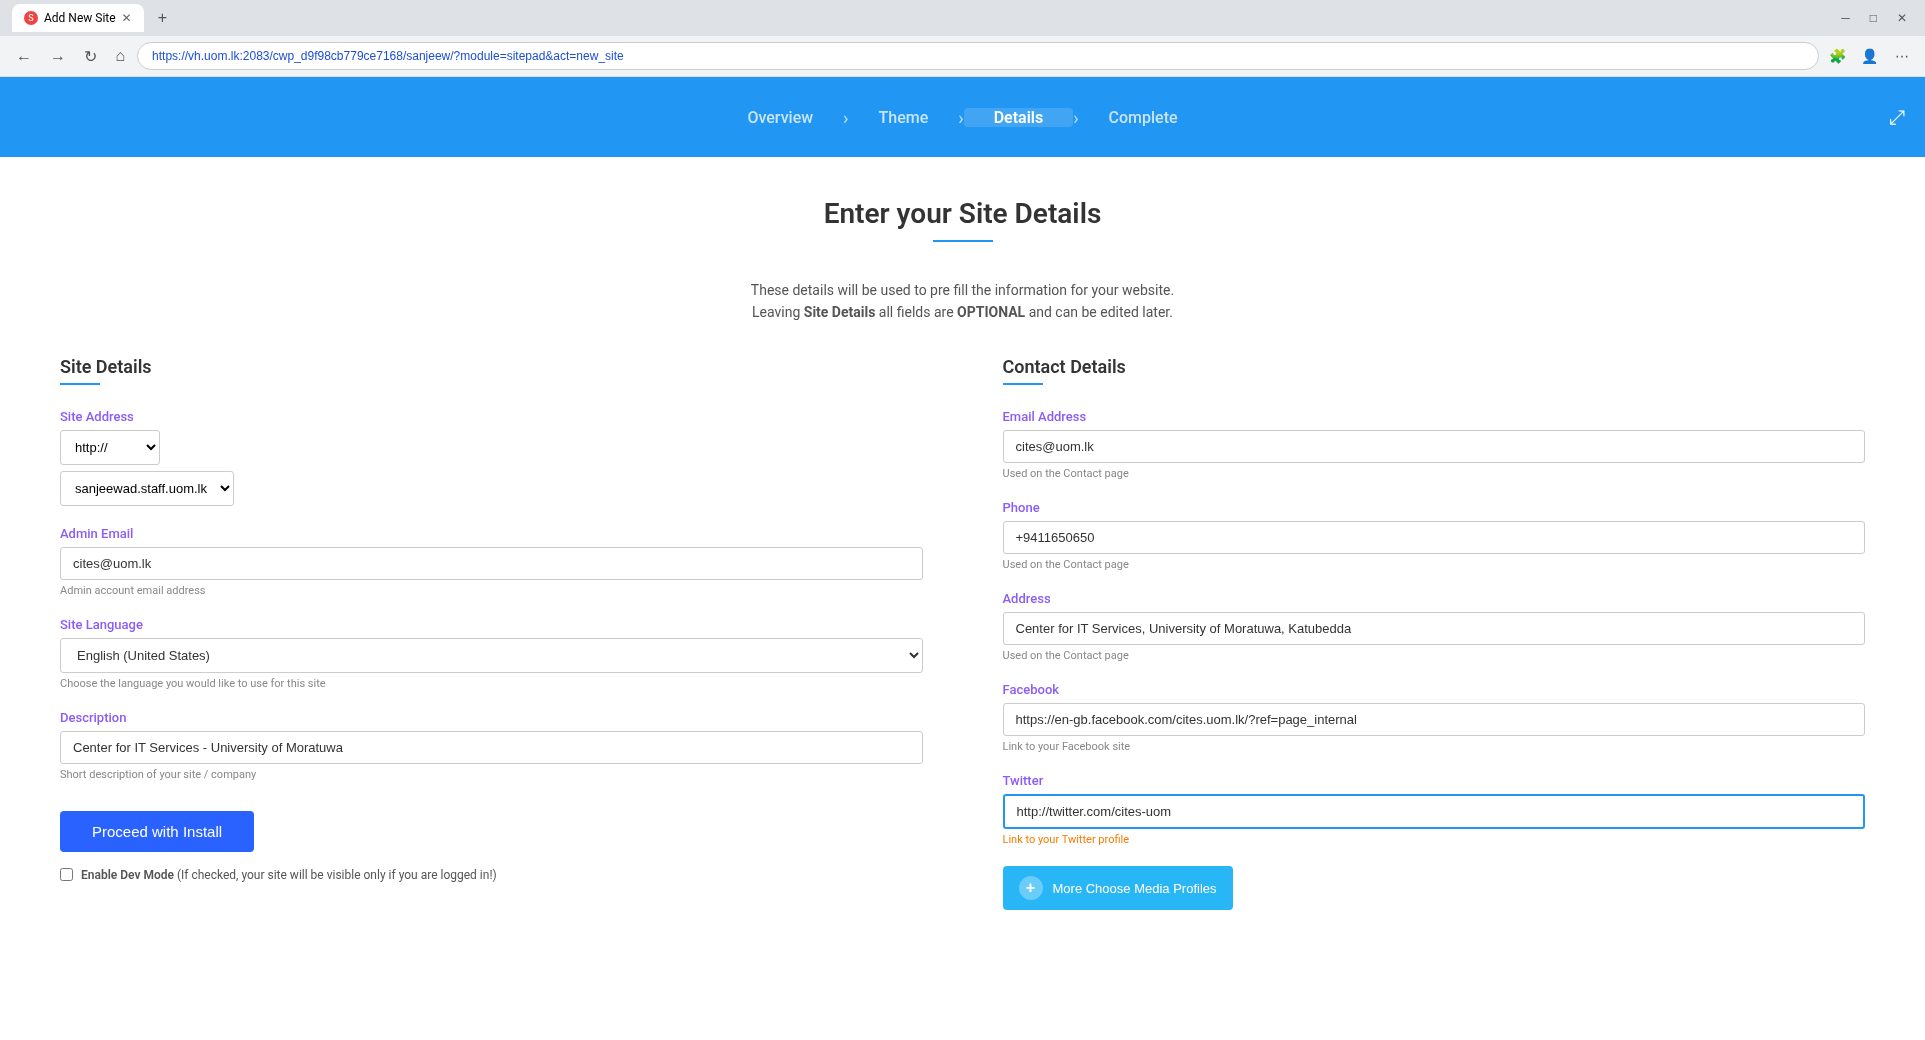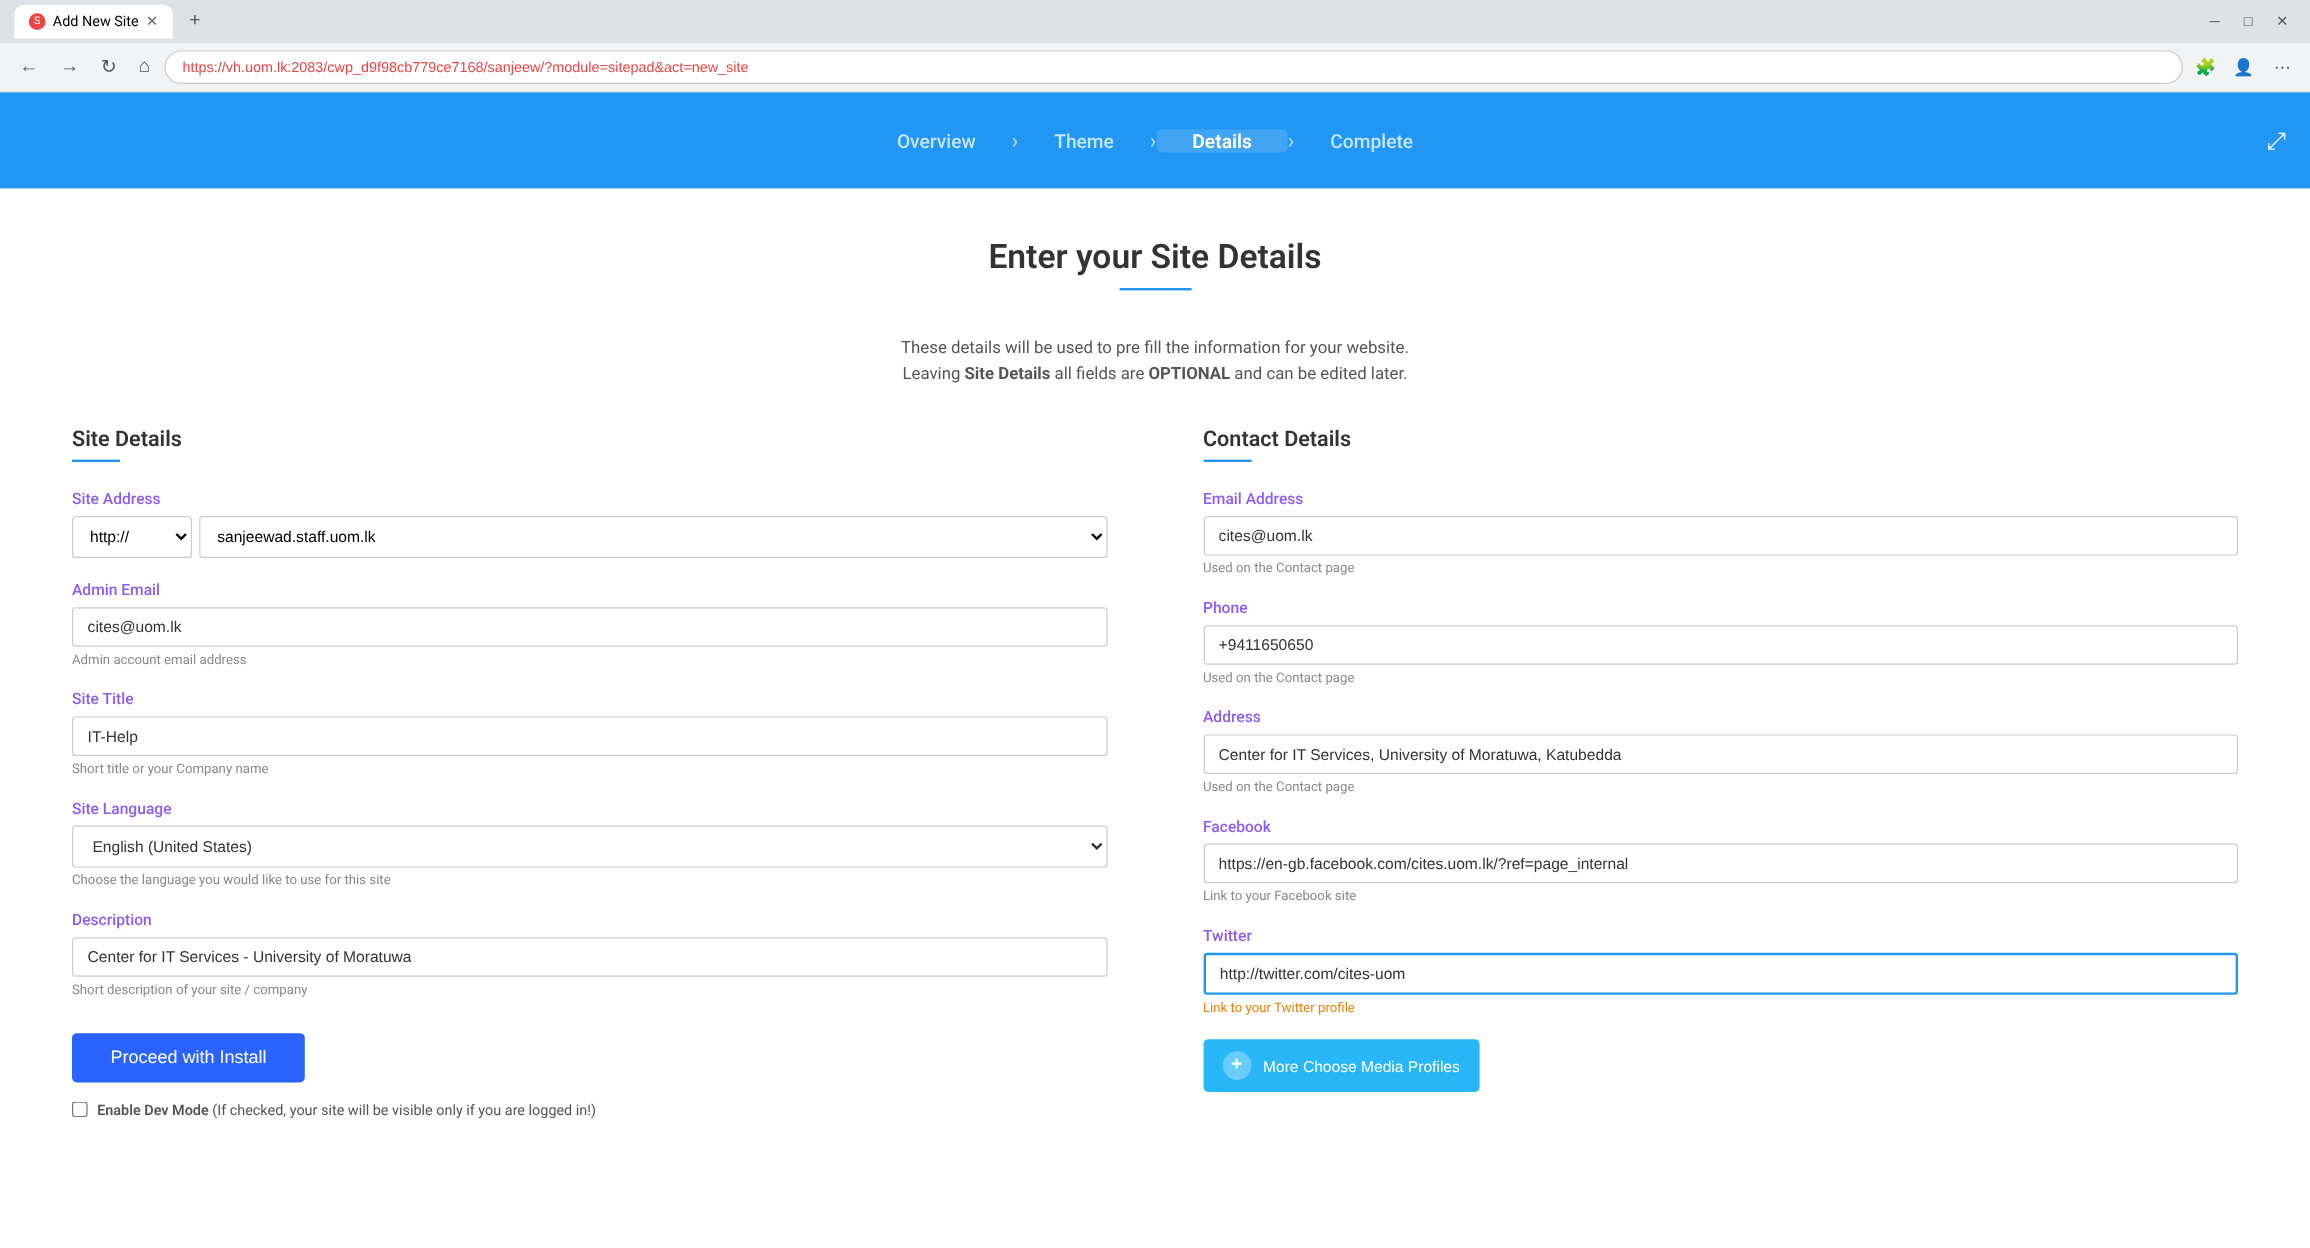--- a/index.html
+++ b/index.html
@@ -7,21 +7,21 @@
 
     
     .browser-chrome { background: #f1f3f4; border-bottom: 1px solid #ddd; }
     .browser-titlebar { display: flex; align-items: center; padding: 6px 12px; gap: 8px; background: #dee1e6; height: 36px; }
     .browser-tab { display: flex; align-items: center; background: #fff; border-radius: 8px 8px 0 0; padding: 6px 12px; font-size: 12px; gap: 6px; height: 28px; }
     .browser-tab-icon { width: 14px; height: 14px; background: #e44; border-radius: 50%; display: flex; align-items: center; justify-content: center; font-size: 9px; color: white; }
     .tab-close { font-size: 12px; color: #666; cursor: pointer; }
     .tab-new { background: none; border: none; font-size: 16px; color: #555; cursor: pointer; padding: 0 6px; }
     .browser-toolbar { display: flex; align-items: center; padding: 4px 10px; gap: 6px; background: #f1f3f4; height: 40px; }
     .nav-btn { background: none; border: none; font-size: 16px; color: #555; cursor: pointer; padding: 4px 6px; border-radius: 4px; }
-    .address-bar { flex: 1; height: 28px; border: 1px solid #ccc; border-radius: 14px; padding: 0 14px; font-size: 12px; background: #fff; color: #ef4444; }
+    .address-bar { flex: 1; height: 28px; border: 1px solid #ccc; border-radius: 14px; padding: 0 14px; font-size: 12px; background: #fff; color: #1d4ed8; }
     .toolbar-icons { display: flex; gap: 6px; align-items: center; }
     .toolbar-icon { width: 26px; height: 26px; border-radius: 50%; background: none; border: none; cursor: pointer; font-size: 14px; display: flex; align-items: center; justify-content: center; color: #555; }
 
     
     .wizard-nav { background: #2196F3; display: flex; align-items: center; justify-content: center; padding: 0 40px; height: 80px; position: relative; }
     .wizard-nav-items { display: flex; align-items: center; gap: 0; }
     .wizard-step { display: flex; align-items: center; gap: 10px; padding: 0 30px; color: rgba(255,255,255,0.75); font-size: 16px; font-weight: 500; cursor: pointer; }
     .wizard-step.active { color: #fff; font-weight: 600; }
     .wizard-step.active { background: rgba(255,255,255,0.15); border-radius: 4px; }
     .wizard-arrow { color: rgba(255,255,255,0.7); font-size: 18px; }
@@ -39,21 +39,21 @@
     .right-col { flex: 1; }
 
     .section-title { font-size: 18px; font-weight: 600; color: #333; margin-bottom: 6px; }
     .section-underline { width: 40px; height: 2px; background: #2196F3; margin-bottom: 24px; }
 
     .form-group { margin-bottom: 20px; }
     .form-label { display: block; font-size: 13px; color: #8b5cf6; margin-bottom: 6px; font-weight: 500; }
     .form-input { width: 100%; padding: 8px 12px; border: 1px solid #ccc; border-radius: 3px; font-size: 13px; color: #333; background: #fff; outline: none; }
     .form-hint { font-size: 11px; color: #888; margin-top: 4px; }
 
-    .site-address-row { display: flex; gap: 6px; align-items: flex-start; }
+    .site-address-row { display: flex; gap: 6px; align-items: flex-start; flex-direction: column; }
     .site-address-protocol { width: 100px; padding: 8px 10px; border: 1px solid #ccc; border-radius: 3px; font-size: 13px; background: #fff; }
     .site-address-domain { flex: 1; padding: 8px 10px; border: 1px solid #ccc; border-radius: 3px; font-size: 13px; background: #fff; }
     .site-address-path { flex: 1; padding: 8px 12px; border: 1px solid #ccc; border-radius: 3px; font-size: 13px; color: #999; background: #fff; }
 
     .form-select { width: 100%; padding: 8px 12px; border: 1px solid #ccc; border-radius: 3px; font-size: 13px; color: #333; background: #fff; }
 
     .proceed-btn { background: #2962FF; color: white; border: none; padding: 12px 32px; border-radius: 4px; font-size: 15px; font-weight: 500; cursor: pointer; margin-top: 10px; }
 
     .dev-mode-row { margin-top: 16px; display: flex; align-items: flex-start; gap: 8px; }
     .dev-mode-label { font-size: 12px; color: #555; }
@@ -147,25 +147,20 @@
           </select>
         </div>
       </div>
 
       <div class="form-group">
         <label class="form-label">Admin Email</label>
         <input class="form-input" type="email" value="cites@uom.lk" style="">
         <p class="form-hint">Admin account email address</p>
       </div>
 
-      <div class="form-group">
-        <label class="form-label">Site Title</label>
-        <input class="form-input" type="text" value="IT-Help" style="">
-        <p class="form-hint">Short title or your Company name</p>
-      </div>
 
       <div class="form-group">
         <label class="form-label">Site Language</label>
         <select class="form-select">
           <option>English (United States)</option>
         </select>
         <p class="form-hint">Choose the language you would like to use for this site</p>
       </div>
 
       <div class="form-group">

